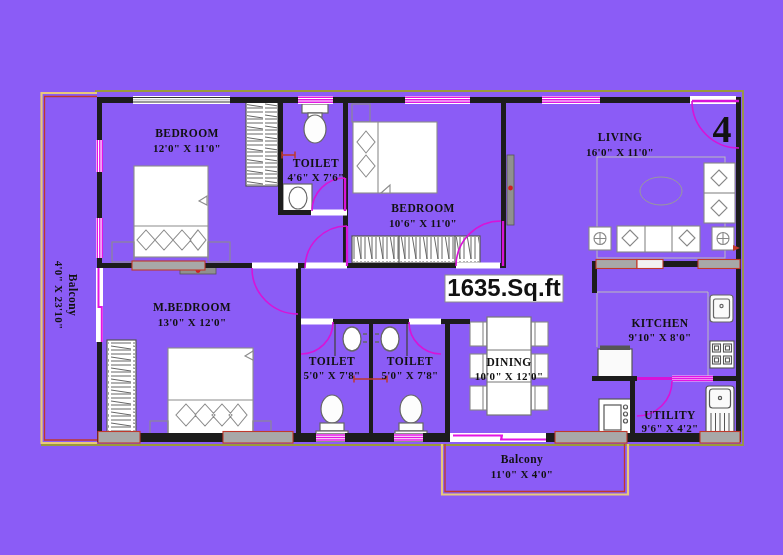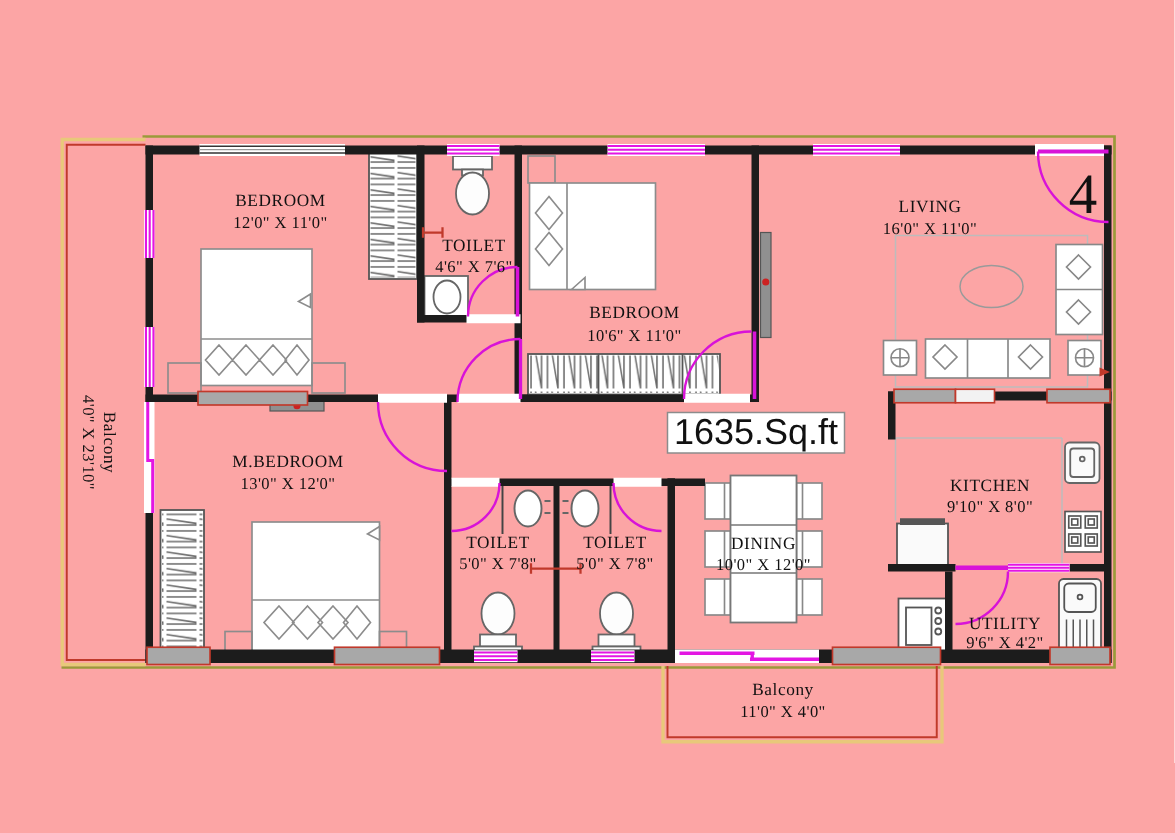--- a/index.html
+++ b/index.html
@@ -1,17 +1,17 @@
 <!DOCTYPE html>
 <html><head>
 <meta charset="utf-8">
 <style>
   html,body{margin:0;padding:0;background:#ffffff;}
-  .canvas{position:relative;width:783px;height:555px;background:#fca5a5;overflow:hidden;
-          font-family:"Liberation Serif", serif;}
+  .canvas{position:relative;width:783px;height:555px;background:#8b5cf6;overflow:hidden;
+          font-family:"Liberation Serif", serif;font-weight:bold;}
   svg{position:absolute;left:0;top:0;}
   text{fill:#111;}
   .room-name{font-size:11.5px;letter-spacing:.4px;}
   .room-dims{font-size:11px;letter-spacing:.3px;}
   .area-label{font-family:"Liberation Sans", sans-serif;font-size:24px;}
   .unit-num{font-size:38px;}
 </style>
 </head>
 <body>
 

